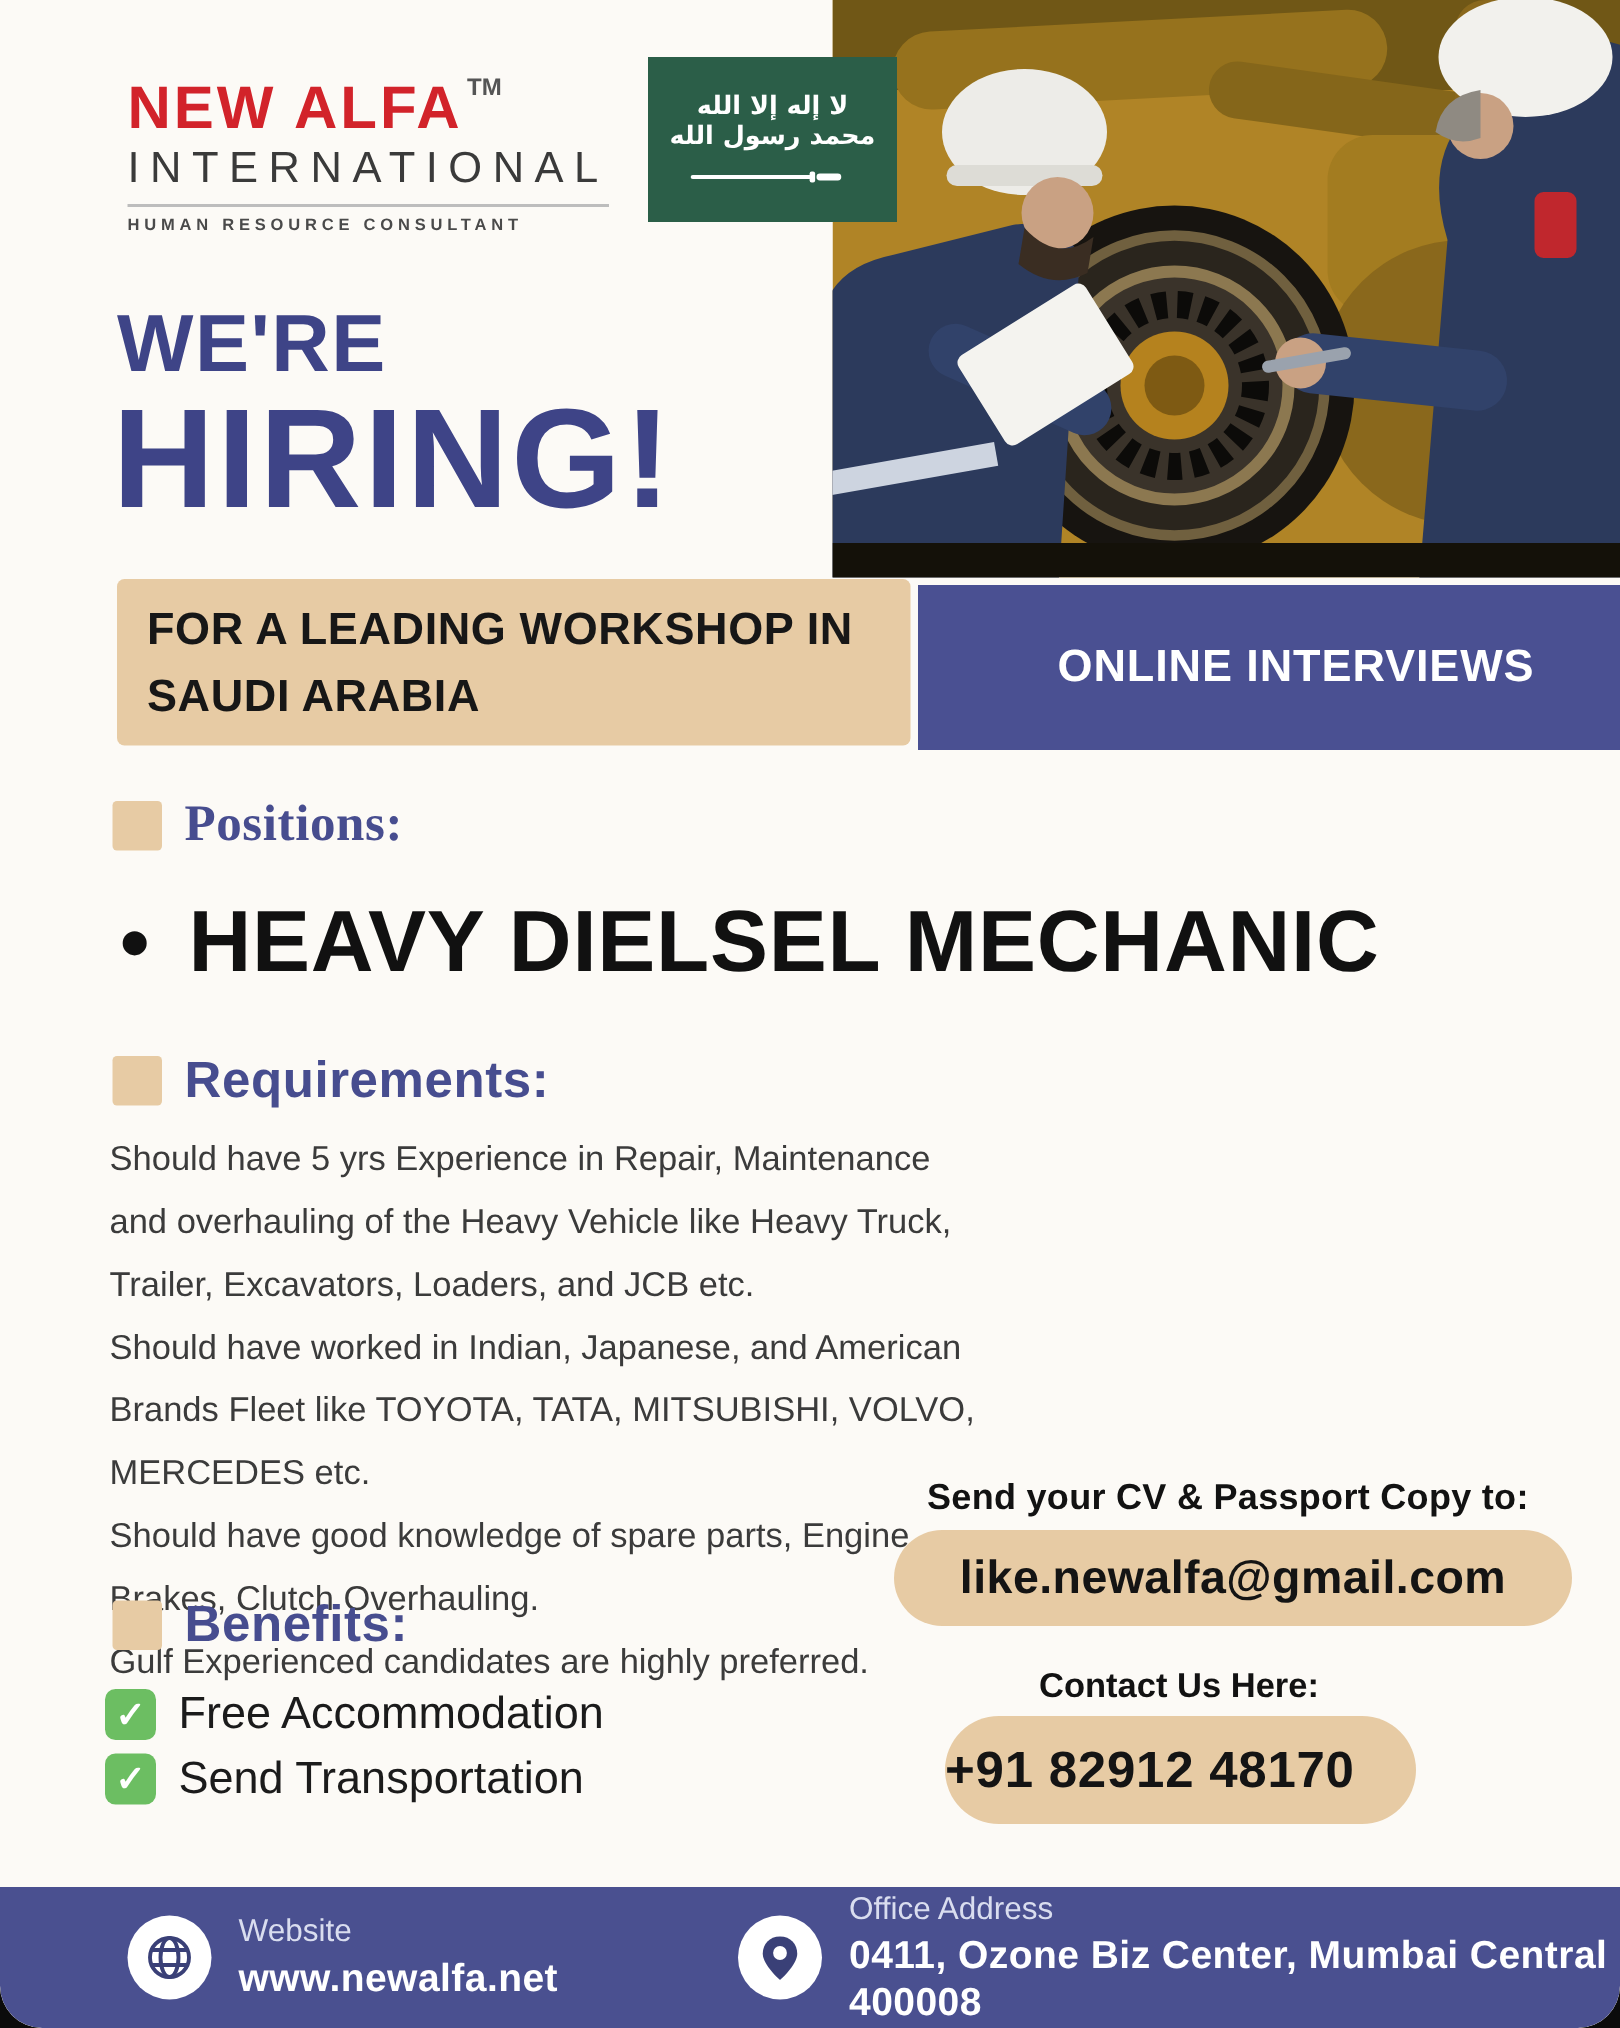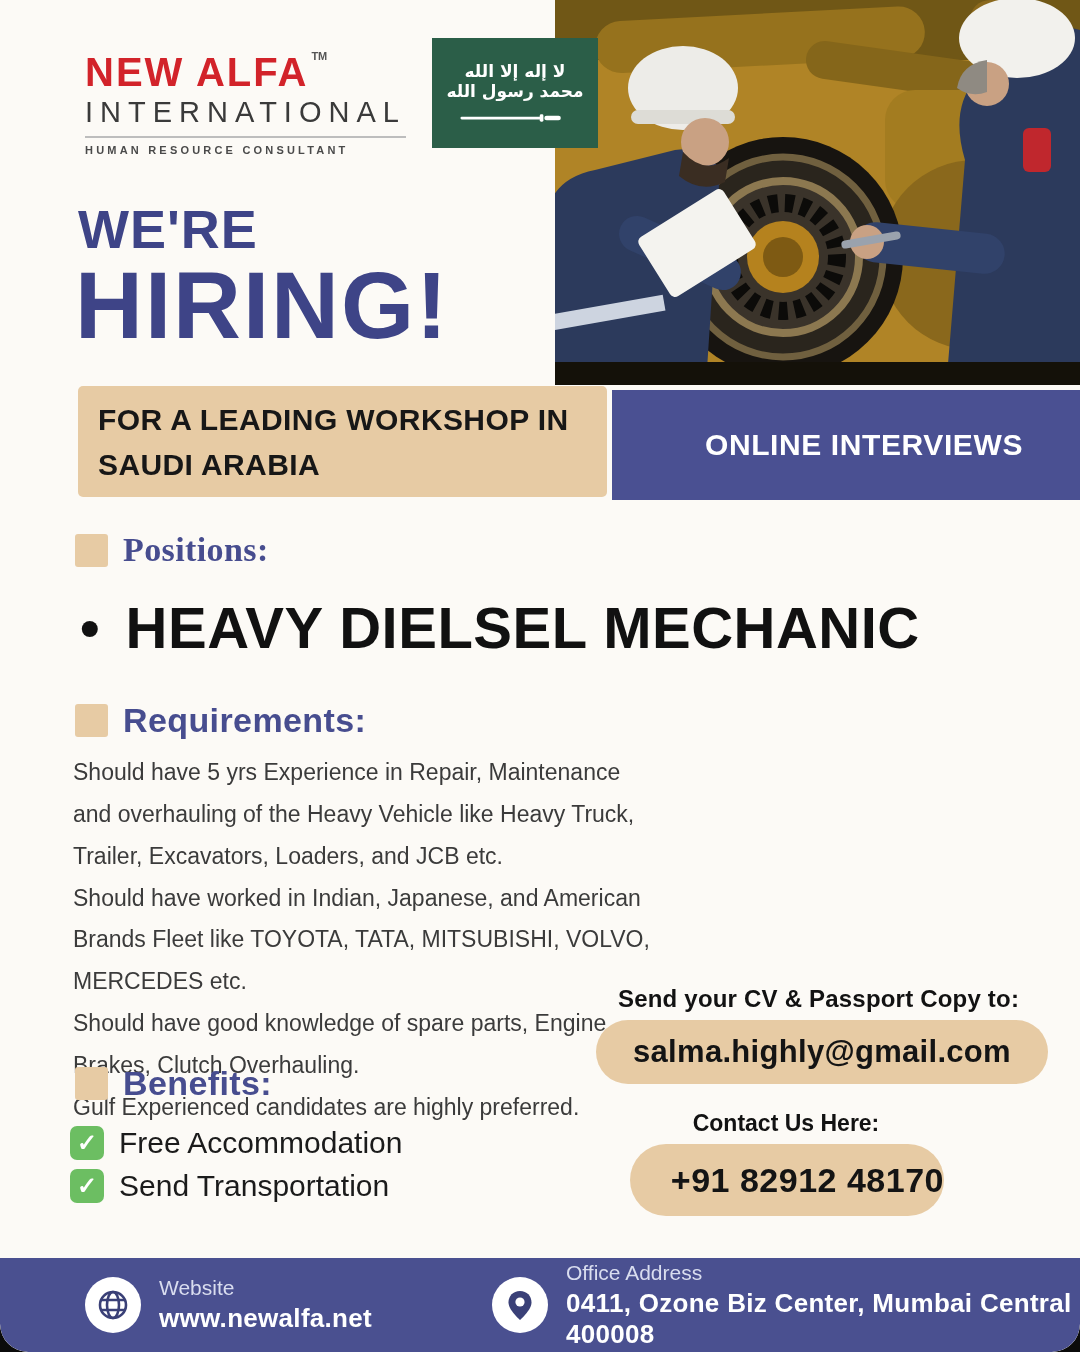--- a/index.html
+++ b/index.html
@@ -12,21 +12,21 @@
     background: #FCFAF6;
     font-family: "Liberation Sans", sans-serif;
     overflow: hidden;
     border-radius: 0 0 28px 28px;
   }
   
   .logo { position: absolute; left: 85px; top: 52px; display: flex; align-items: center; gap: 10px; }
   .logo-text { display: flex; flex-direction: column; }
   .logo-name-row { display: flex; align-items: flex-start; }
   .logo-name { font-size: 40px; font-weight: 800; color: #D2232A; letter-spacing: 2px; line-height: 1; }
-  .logo-tm { font-size: 11px; font-weight: 700; color: #555; margin-left: 3px; margin-top: -2px; }
+  .logo-tm { font-size: 16px; font-weight: 700; color: #555; margin-left: 3px; margin-top: -2px; }
   .logo-sub { font-size: 29px; font-weight: 400; color: #3A3A3A; letter-spacing: 7px; margin-top: 4px; }
   .logo-tagline { font-size: 11px; font-weight: 700; color: #4A4A4A; letter-spacing: 3.2px; margin-top: 7px; padding-top: 6px; border-top: 2px solid #BDBDBD; }
   .logo-mark { width: 80px; height: 95px; margin-top: -14px; }
   
   .flag { position: absolute; left: 432px; top: 38px; width: 166px; height: 110px; background: #2B5E48; display: flex; flex-direction: column; align-items: center; justify-content: center; gap: 10px; z-index: 3; }
   .flag-shahada { color: #FFF; font-size: 17px; font-weight: 700; font-family: "DejaVu Sans", sans-serif; direction: rtl; text-align: center; line-height: 1.2; padding: 0 8px; }
   .flag-sword { width: 110px; height: 14px; }
   
   .photo { position: absolute; left: 555px; top: 0; width: 525px; height: 385px; z-index: 1; }
   .photo svg { display: block; width: 100%; height: 100%; }
@@ -55,21 +55,21 @@
   .benefit-row { position: absolute; left: 70px; display: flex; align-items: center; gap: 15px; }
   .benefit-row-0 { top: 1126px; }
   .benefit-row-1 { top: 1169px; }
   .check-box { width: 34px; height: 34px; background: #6CBE62; border-radius: 7px; color: #FFF; font-size: 24px; font-weight: 700; display: flex; align-items: center; justify-content: center; }
   .benefit-label { font-size: 30px; color: #1B1B1B; }
   
   .cv-label { position: absolute; left: 618px; top: 985px; font-size: 24px; font-weight: 800; color: #121212; letter-spacing: 0.2px; }
   .email-pill { position: absolute; left: 596px; top: 1020px; width: 452px; height: 64px; background: #E7CBA4; border-radius: 32px; display: flex; align-items: center; justify-content: center; }
   .email-pill span { font-size: 31px; font-weight: 800; color: #141414; letter-spacing: 0.3px; }
   .contact-label { position: absolute; left: 595px; top: 1110px; width: 382px; text-align: center; font-size: 23px; font-weight: 800; color: #121212; }
-  .phone-pill { position: absolute; left: 630px; top: 1144px; width: 314px; height: 72px; background: #E7CBA4; border-radius: 36px; display: flex; align-items: center; justify-content: flex-end; }
+  .phone-pill { position: absolute; left: 630px; top: 1144px; width: 314px; height: 72px; background: #E7CBA4; border-radius: 36px; display: flex; align-items: center; justify-content: flex-start; }
   .phone-pill span { font-size: 34px; font-weight: 800; color: #141414; letter-spacing: 0.5px; }
   
   .footer { position: absolute; left: 0; top: 1258px; width: 1080px; height: 94px; background: #4A5090; display: flex; align-items: center; border-radius: 0 0 28px 28px; }
   .footer-group { display: flex; align-items: center; gap: 18px; }
   .footer-group.website { margin-left: 85px; }
   .footer-group.address { margin-left: 120px; }
   .footer-icon-circle { width: 56px; height: 56px; background: #FFFFFF; border-radius: 50%; display: flex; align-items: center; justify-content: center; flex: 0 0 auto; }
   .footer-texts { display: flex; flex-direction: column; gap: 3px; }
   .footer-label { font-size: 21px; color: #D9DDEF; }
   .footer-value { font-size: 26px; font-weight: 800; color: #FFFFFF; letter-spacing: 0.3px; }
@@ -172,21 +172,21 @@
   </div>
   <div class="req-body">
     <div>Should have 5 yrs Experience in Repair, Maintenance and overhauling of the Heavy Vehicle like Heavy Truck, Trailer, Excavators, Loaders, and JCB etc.</div>
     <div>Should have worked in Indian, Japanese, and American Brands Fleet like TOYOTA, TATA, MITSUBISHI, VOLVO, MERCEDES etc.</div>
     <div>Should have good knowledge of spare parts, Engine, Brakes, Clutch Overhauling.</div>
     <div>Gulf Experienced candidates are highly preferred.</div>
   </div>
 
   <div class="cv-label">Send your CV &amp; Passport Copy to:</div>
   <div class="email-pill">
-    <span>salma.highly@gmail.com</span>
+    <span>like.newalfa@gmail.com</span>
   </div>
   <div class="contact-label">Contact Us Here:</div>
   <div class="phone-pill">
     <span>+91 82912 48170</span>
   </div>
 
   <div class="sec-head head-benefits">
     <span class="sec-square"></span>
     <span class="sec-label">Benefits:</span>
   </div>

